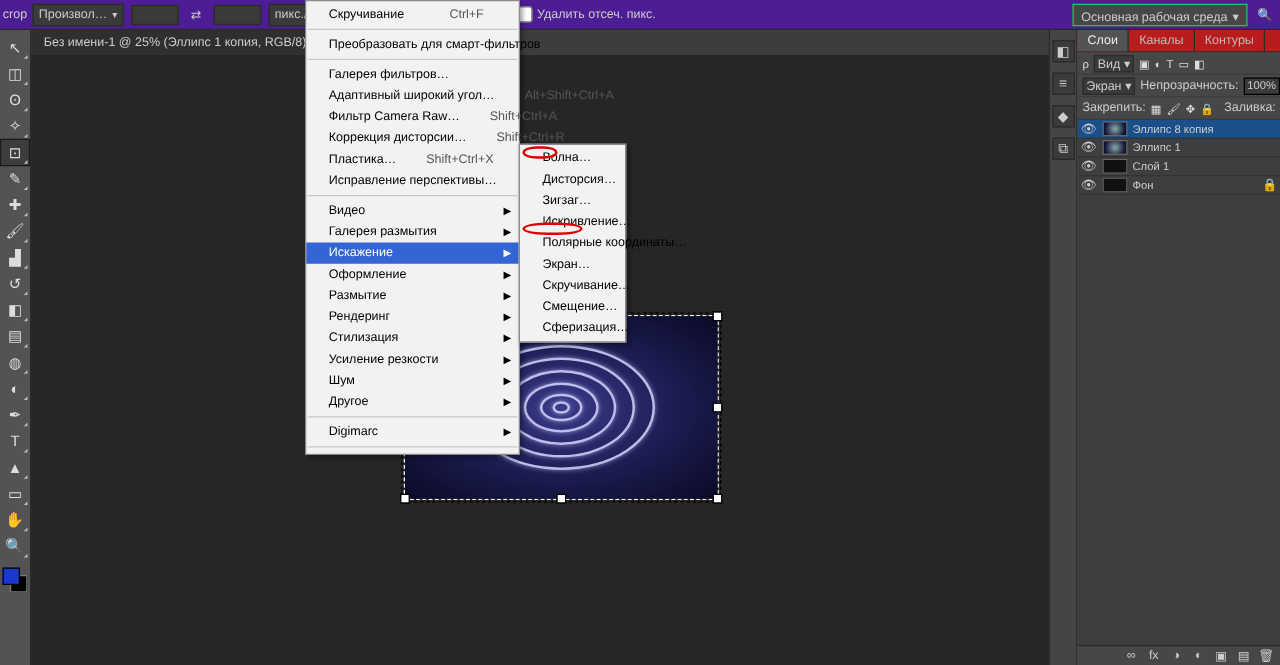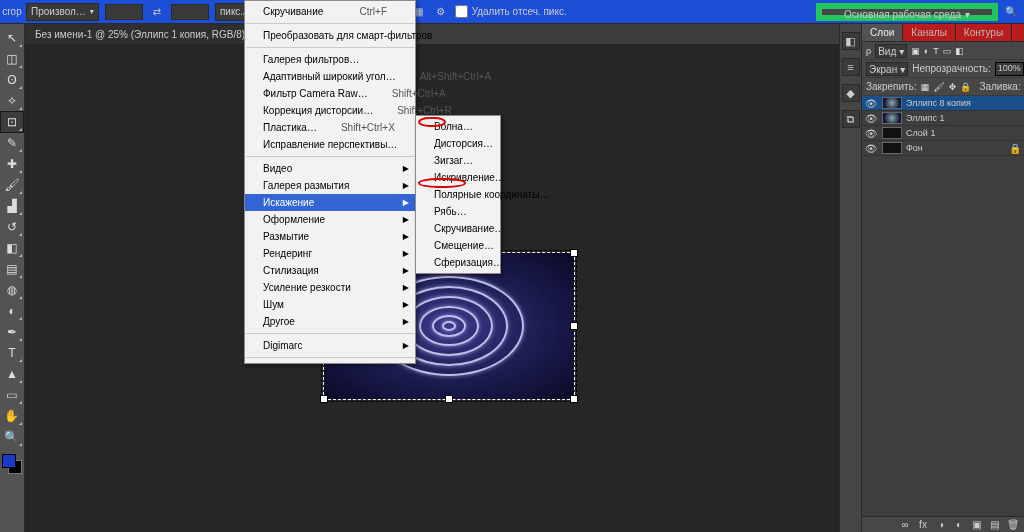--- a/index.html
+++ b/index.html
@@ -1,25 +1,25 @@
 <!DOCTYPE html>
 <html><head>
 <meta charset="utf-8">
 <style>
   *{box-sizing:border-box;margin:0;padding:0;font-family:"Segoe UI",Tahoma,Arial,sans-serif;font-size:10px;color:#ccc;user-select:none}
   html,body{width:1024px;height:532px;background:#292929;overflow:hidden}
   
-  .optbar{position:absolute;left:0;top:0;right:0;height:24px;background:#1d4ed8;border-bottom:1px solid #2a2a2a;display:flex;align-items:center;padding:0 4px;gap:6px}
+  .optbar{position:absolute;left:0;top:0;right:0;height:24px;background:#4c1d95;border-bottom:1px solid #2a2a2a;display:flex;align-items:center;padding:0 4px;gap:6px}
   .optbar .ico{width:16px;height:16px;display:flex;align-items:center;justify-content:center;color:#ccc}
   .optbar .combo{display:flex;align-items:center;background:#3a3a3a;border:1px solid #2a2a2a;height:18px;padding:0 4px;gap:4px}
   .optbar .combo .chev{font-size:8px}
   .optbar input.val{width:38px;height:16px;background:#3a3a3a;border:1px solid #2a2a2a;color:#ddd;padding:0 2px;font-size:10px}
   .optbar .sep{width:1px;height:18px;background:#2a2a2a;margin:0 2px}
   .optbar .right{margin-left:auto;display:flex;align-items:center;gap:6px}
-  .optbar .btnlike{background:#474747;border:6px solid #22c55e;height:18px;padding:0 22px;display:flex;align-items:flex-start;gap:4px}
+  .optbar .btnlike{background:#474747;border:1px solid #22c55e;height:18px;padding:0 6px;display:flex;align-items:flex-end;gap:4px}
   
   .tabs{position:absolute;left:25px;top:24px;right:0;height:20px;background:#3d3d3d;display:flex;align-items:stretch}
   .tab{padding:0 10px;display:flex;align-items:center;gap:6px;border-right:1px solid #2a2a2a;background:#3d3d3d}
   .tab.active{background:#2f2f2f}
   .tab .x{color:#999}
   
   .tools{position:absolute;left:0;top:24px;width:25px;bottom:0;background:#535353;border-right:1px solid #2a2a2a;display:flex;flex-direction:column;align-items:center;padding-top:4px;gap:1px}
   .tool{width:22px;height:20px;display:flex;align-items:center;justify-content:center;font-size:12px;color:#ddd;position:relative}
   .tool.sel{background:#3d3d3d;outline:1px solid #1a1a1a}
   .tool .corner{position:absolute;right:1px;bottom:1px;width:0;height:0;border-right:3px solid #bbb;border-top:3px solid transparent}
@@ -336,21 +336,21 @@
     <div class="mi">
       <span>Зигзаг…</span>
     </div>
     <div class="mi">
       <span>Искривление…</span>
     </div>
     <div class="mi">
       <span>Полярные координаты…</span>
     </div>
     <div class="mi">
-      <span>Рябь…</span>
+      <span>Экран…</span>
     </div>
     <div class="mi">
       <span>Скручивание…</span>
     </div>
     <div class="mi">
       <span>Смещение…</span>
     </div>
     <div class="mi">
       <span>Сферизация…</span>
     </div>

